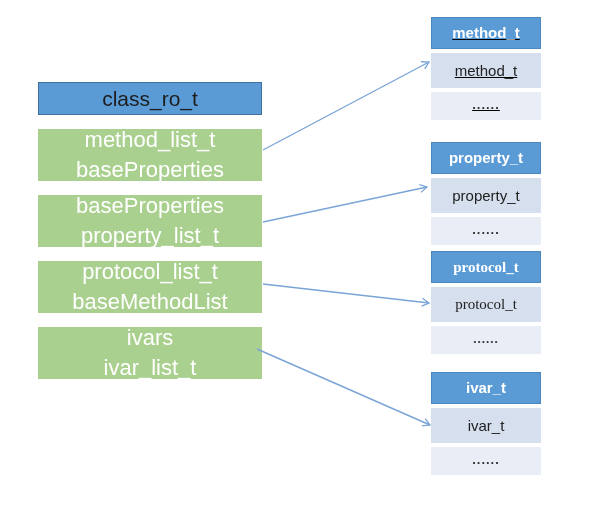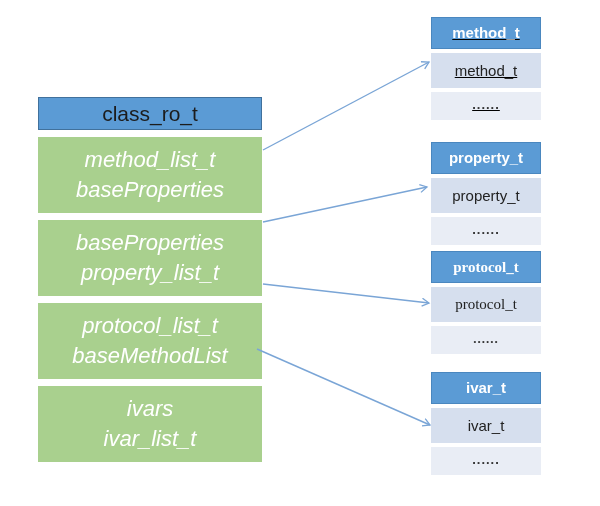--- a/index.html
+++ b/index.html
@@ -15,38 +15,37 @@
   }
   html,body{margin:0;padding:0;background:#ffffff;}
   #canvas{
     position:relative;
     width:600px;height:506px;
     background:#ffffff;
     font-family:"Liberation Sans", sans-serif;
     overflow:hidden;
   }
   
-  .ltable{position:absolute;left:38px;top:97px;width:224px;border-radius:19px;}
+  .ltable{position:absolute;left:38px;top:82px;width:224px;border-radius:19px;}
   .lheader{
     box-sizing:border-box;
     height:33px;line-height:31px;
     background:var(--header-blue);
     border:1px solid var(--header-border);
     color:var(--left-header-text);
     font-size:21px;text-align:center;
   }
   .lrow{
-    margin-top:7px;height:76px;
+    margin-top:14px;height:52px;
     background:var(--green);
     color:var(--green-text);
     font-size:22px;line-height:30px;
     display:flex;flex-direction:column;
     align-items:center;justify-content:center;
     text-align:center;
-    font-style:italic;
   }
   
   .rtable{position:absolute;left:431px;width:110px;}
   .rt1{top:17px;text-decoration:underline;} .rt2{top:133px;margin-top:9px;} .rt3{top:251px;font-family:Liberation Serif, serif;} .rt4{top:372px;}
   .rheader{
     box-sizing:border-box;
     height:32px;line-height:30px;
     background:var(--header-blue);
     border:1px solid #4a87bf;
     color:#ffffff;font-weight:bold;

